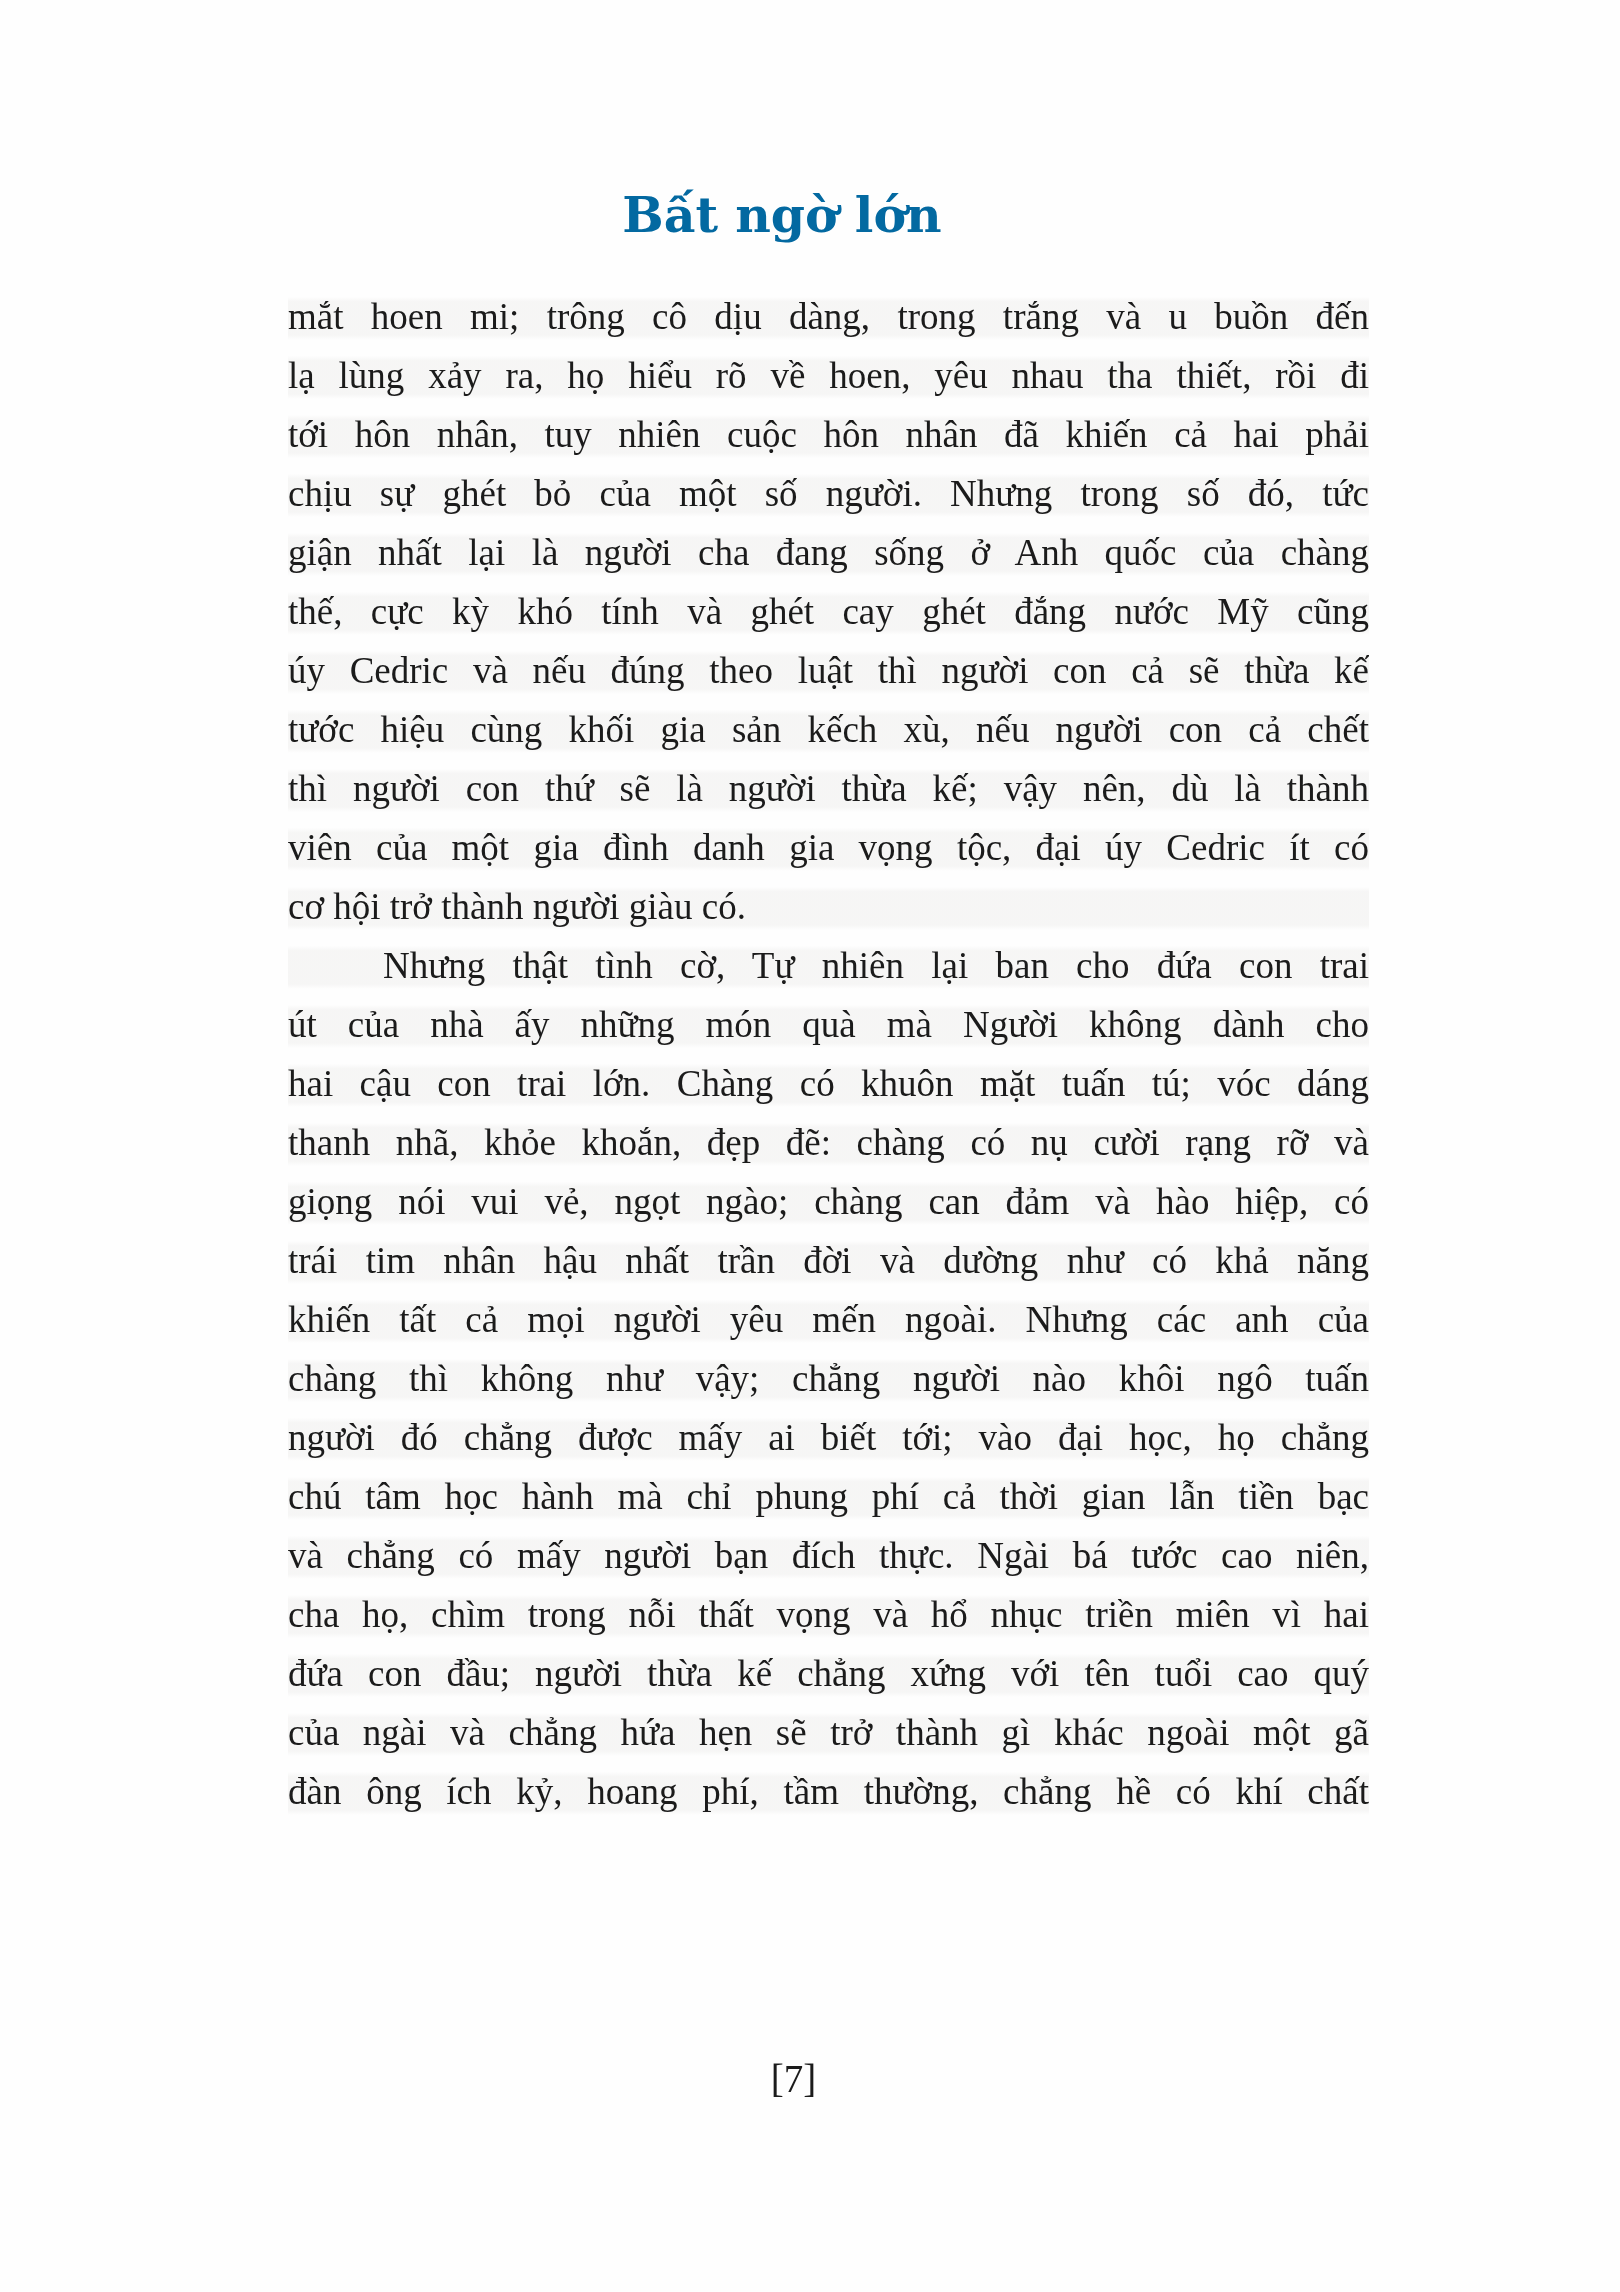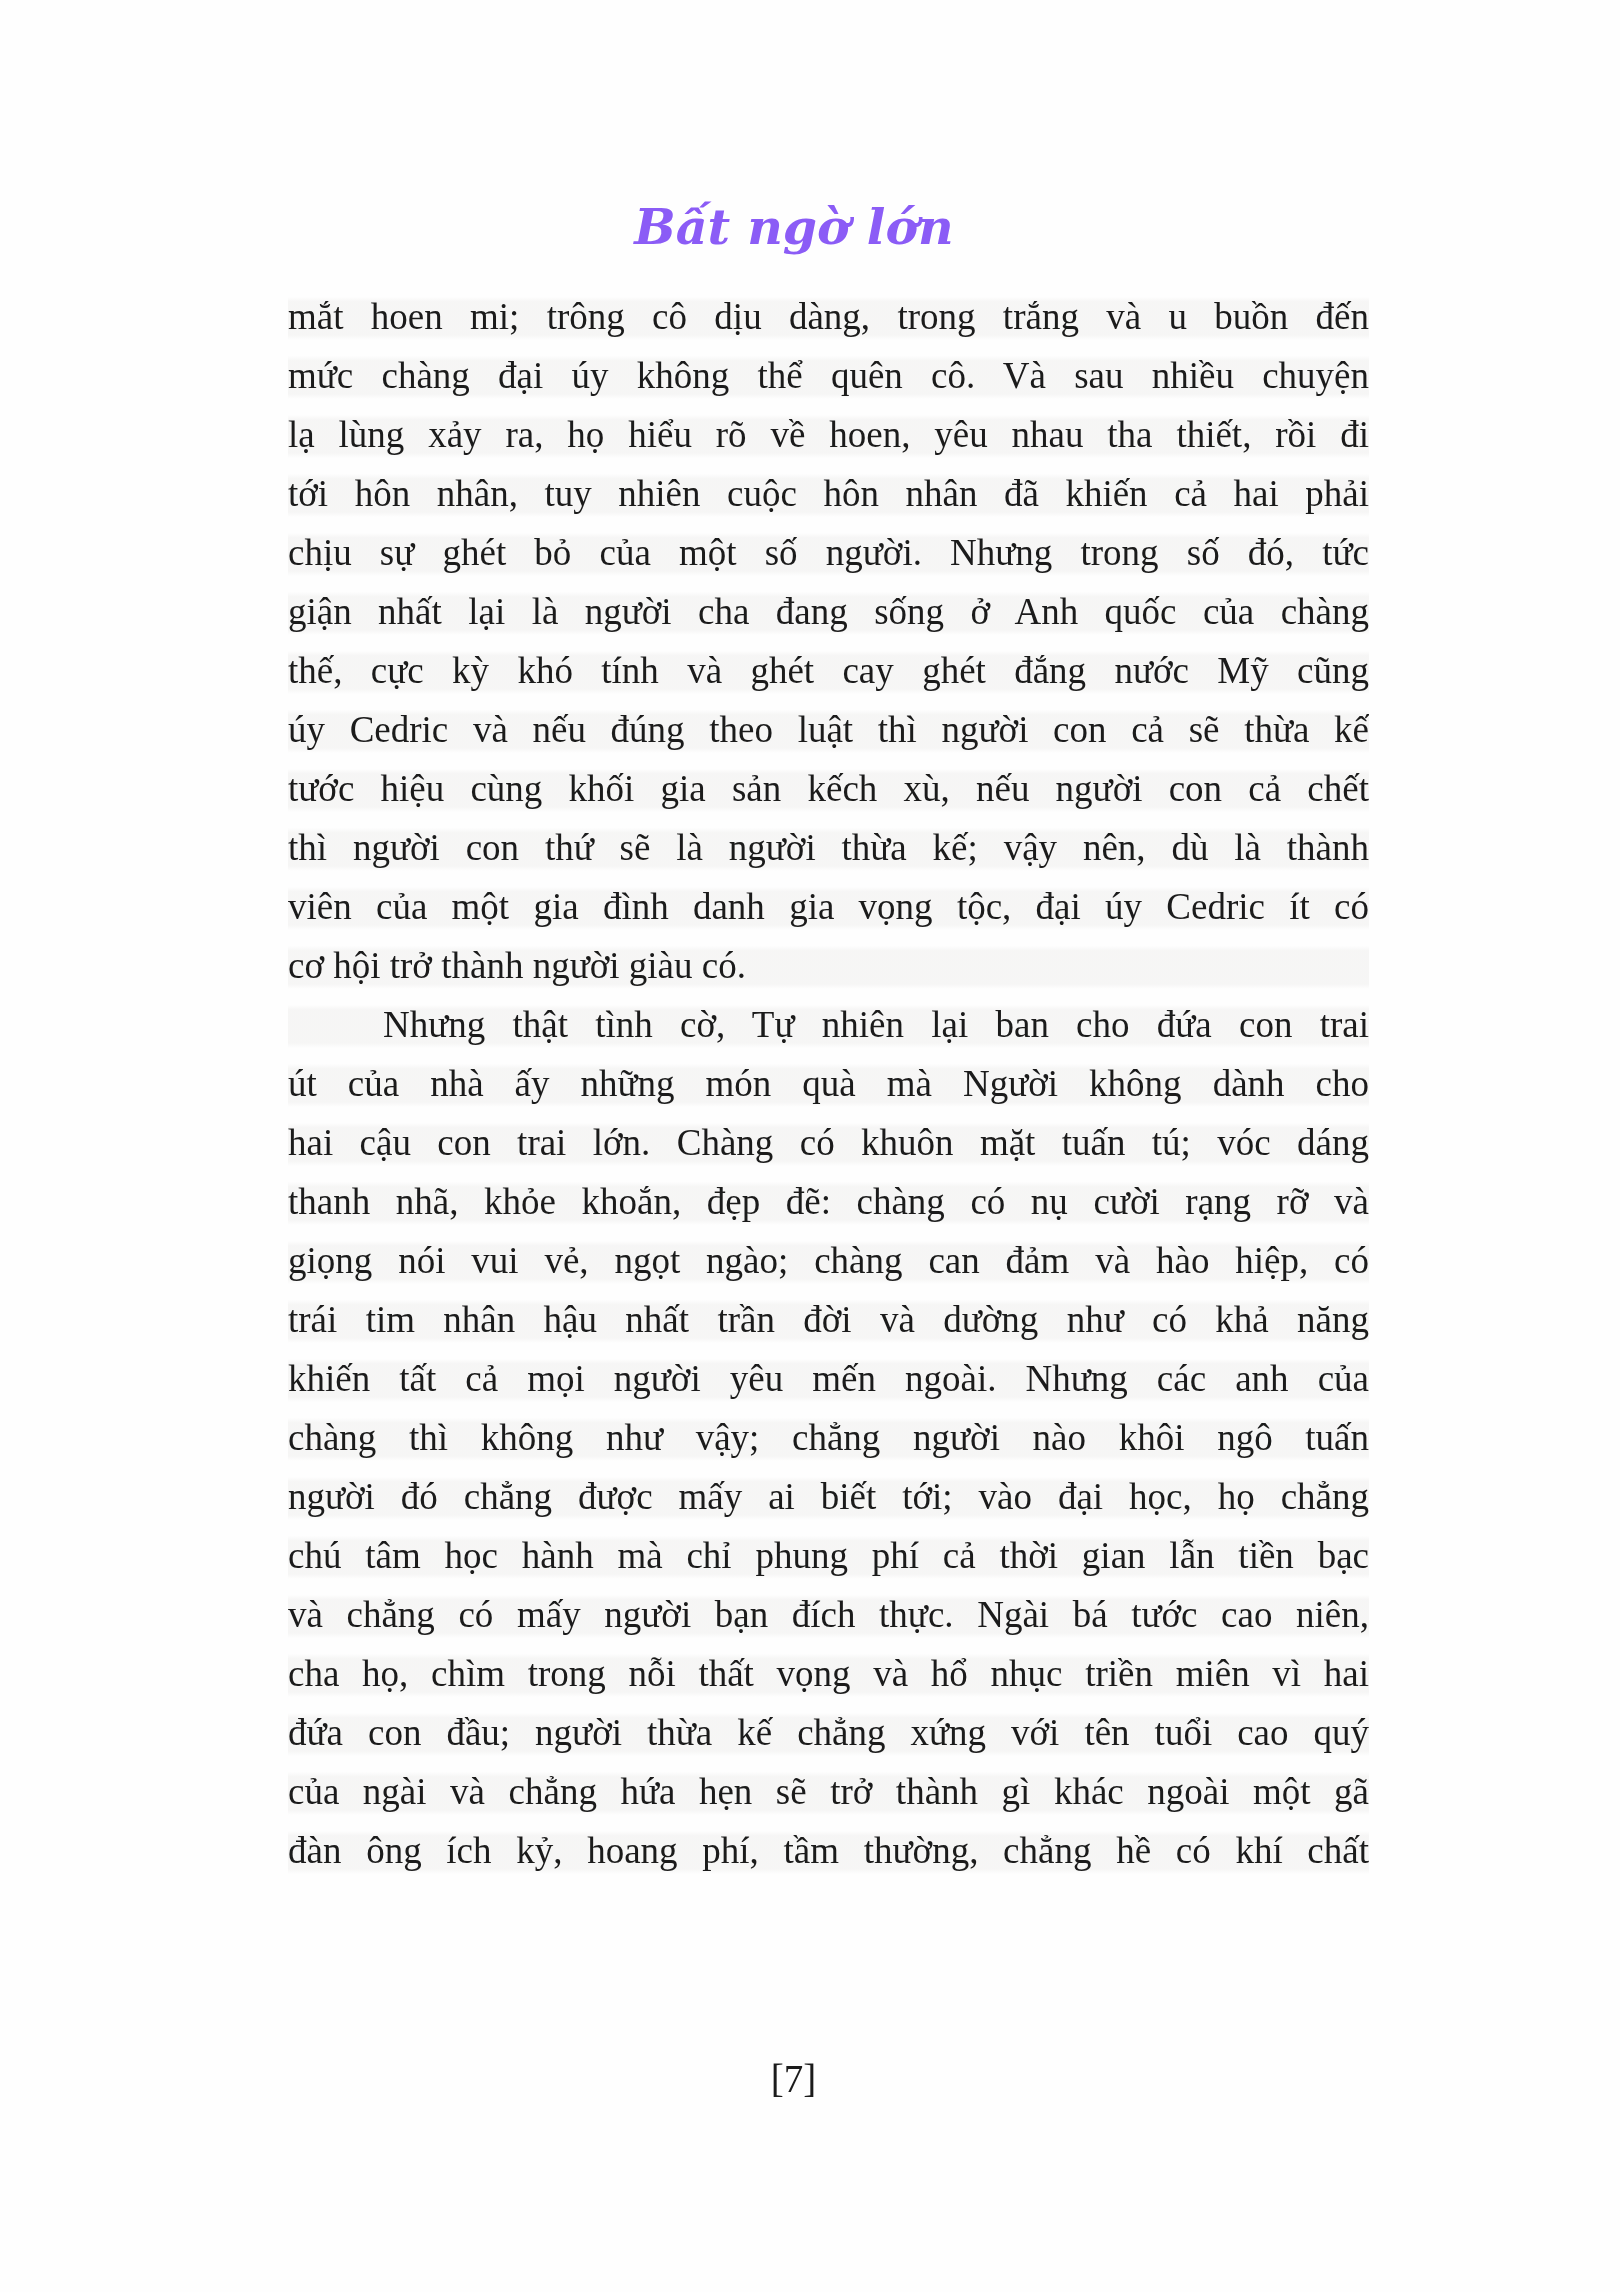--- a/index.html
+++ b/index.html
@@ -14,28 +14,27 @@
     background: #fefefe;
     font-family: "Liberation Serif", serif;
     color: #1b1b1b;
     overflow: hidden;
   }
   .chapter-title {
     position: absolute;
     top: 186px;
     left: 277px;
     width: 1010px;
-    margin: 12px;
+    margin: 0;
     text-align: center;
     font-family: "DejaVu Serif", serif;
-    font-style: italic;
     font-weight: 700;
     font-size: 49px;
     line-height: 59px;
-    color: #8b5cf6;
+    color: #0369a1;
   }
   .text-column {
     position: absolute;
     top: 287px;
     left: 288px;
     width: 1081px;
     font-size: 37px;
     line-height: 59px;
   }
   .line {
@@ -68,21 +67,20 @@
   }
 </style>
 </head>
 <body>
 
 <div class="page">
   <h1 class="chapter-title">Bất ngờ lớn</h1>
 
   <div class="text-column" id="text-column">
       <div class="line">mắt hoen mi; trông cô dịu dàng, trong trắng và u buồn đến</div>
-      <div class="line">mức chàng đại úy không thể quên cô. Và sau nhiều chuyện</div>
       <div class="line">lạ lùng xảy ra, họ hiểu rõ về hoen, yêu nhau tha thiết, rồi đi</div>
       <div class="line">tới hôn nhân, tuy nhiên cuộc hôn nhân đã khiến cả hai phải</div>
       <div class="line">chịu sự ghét bỏ của một số người. Nhưng trong số đó, tức</div>
       <div class="line">giận nhất lại là người cha đang sống ở Anh quốc của chàng</div>
       <div class="line">thế, cực kỳ khó tính và ghét cay ghét đắng nước Mỹ cũng</div>
       <div class="line">úy Cedric và nếu đúng theo luật thì người con cả sẽ thừa kế</div>
       <div class="line">tước hiệu cùng khối gia sản kếch xù, nếu người con cả chết</div>
       <div class="line">thì người con thứ sẽ là người thừa kế; vậy nên, dù là thành</div>
       <div class="line">viên của một gia đình danh gia vọng tộc, đại úy Cedric ít có</div>
       <div class="line para-end">cơ hội trở thành người giàu có.</div>

